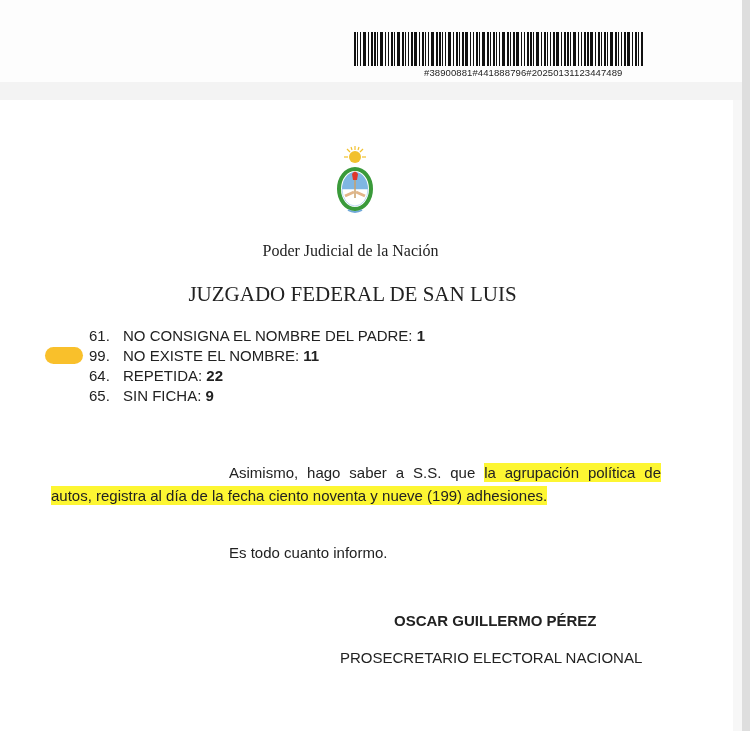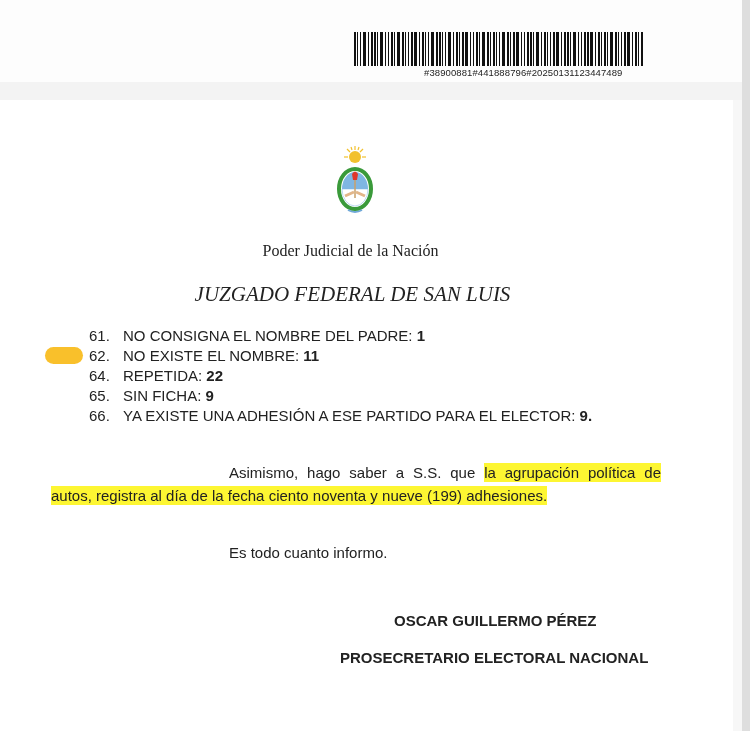--- a/index.html
+++ b/index.html
@@ -8,31 +8,31 @@
   .gap { position:absolute; left:0; top:82px; width:742px; height:18px; background:#f3f3f3; }
   .page { position:absolute; left:0; top:100px; width:733px; height:631px; background:#ffffff; }
   .right-edge { position:absolute; right:0; top:0; width:8px; height:731px; background:#dedede; }
   .barcode { position:absolute; left:354px; top:32px; width:372px; height:34px; display:flex; align-items:stretch; }
   .barcode span { display:block; background:#111; margin-right:1px; }
   .barcode-text { position:absolute; left:424px; top:67px; font-size:9.5px; color:#222; letter-spacing:0.1px;text-align:right; }
   .crest { position:absolute; left:330px; top:144px; width:50px; height:80px; }
   .header1 { position:absolute; left:0; width:733px; top:242px; text-align:center; font-family:"Liberation Serif", serif; font-size:16px; color:#222; padding-left:0; }
   .header1 span { position:relative; left:-16px;text-align:right; }
   .header2 { position:absolute; left:0; width:733px; top:282px; text-align:center; font-family:"Liberation Serif", serif; font-size:21px; color:#222; }
-  .header2 span { position:relative; left:-14px;font-style:italic; }
+  .header2 span { position:relative; left:-14px; }
   .list { position:absolute; left:89px; top:326px; font-size:15px; color:#222; line-height:20px; }
   .list .row { white-space:nowrap; }
   .list .num { display:inline-block; width:34px; }
   .list b { font-weight:bold; }
   .marker { position:absolute; left:45px; top:347px; width:38px; height:17px; background:#f8bb19; border-radius:9px; opacity:0.92; }
   .para { position:absolute; left:51px; top:461px; width:610px; font-size:15px; color:#222; line-height:23px; text-align:justify; }
   .hl { background:#fdf632; padding:1px 0; }
   .closing { position:absolute; left:229px; top:544px; font-size:15px; color:#222; }
   .sig-name { position:absolute; left:394px; top:612px; font-size:15px; font-weight:bold; color:#222; }
-  .sig-title { position:absolute; left:340px; top:649px; font-size:15px; font-weight:bold; color:#222; }
+  .sig-title { position:absolute; left:340px; top:649px; font-size:15px; font-weight:normal; color:#222; }
 </style>
 </head>
 <body>
 
 <div class="page-top"></div>
 <div class="gap"></div>
 <div class="page"></div>
 <div class="right-edge"></div>
 
 <div class="barcode" id="barcode">
@@ -147,23 +147,22 @@
   <path d="M18,66 Q25,70 32,66" stroke="#6fa8d8" stroke-width="2" fill="none"></path>
 </svg>
 
 <div class="header1"><span>Poder Judicial de la Nación</span></div>
 <div class="header2"><span>JUZGADO FEDERAL DE SAN LUIS</span></div>
 
 <div class="marker"></div>
 
 <div class="list">
   <div class="row"><span class="num">61.</span><span>NO CONSIGNA EL NOMBRE DEL PADRE: </span><b>1</b></div>
-  <div class="row"><span class="num">62.</span><span>NO EXISTE EL NOMBRE: </span><b>11</b></div>
+  <div class="row"><span class="num">99.</span><span>NO EXISTE EL NOMBRE: </span><b>11</b></div>
   <div class="row"><span class="num">64.</span><span>REPETIDA: </span><b>22</b></div>
   <div class="row"><span class="num">65.</span><span>SIN FICHA: </span><b>9</b></div>
-  <div class="row"><span class="num">66.</span><span>YA EXISTE UNA ADHESIÓN A ESE PARTIDO PARA EL ELECTOR: </span><b>9.</b></div>
 </div>
 
 <div class="para"><span style="display:inline-block;width:178px"></span><span>Asimismo, hago saber a S.S. que </span><span class="hl">la agrupación política de autos, registra al día de la fecha ciento noventa y nueve (199) adhesiones.</span></div>
 
 <div class="closing">Es todo cuanto informo.</div>
 <div class="sig-name">OSCAR GUILLERMO PÉREZ</div>
 <div class="sig-title">PROSECRETARIO ELECTORAL NACIONAL</div>
 
 </body></html>

